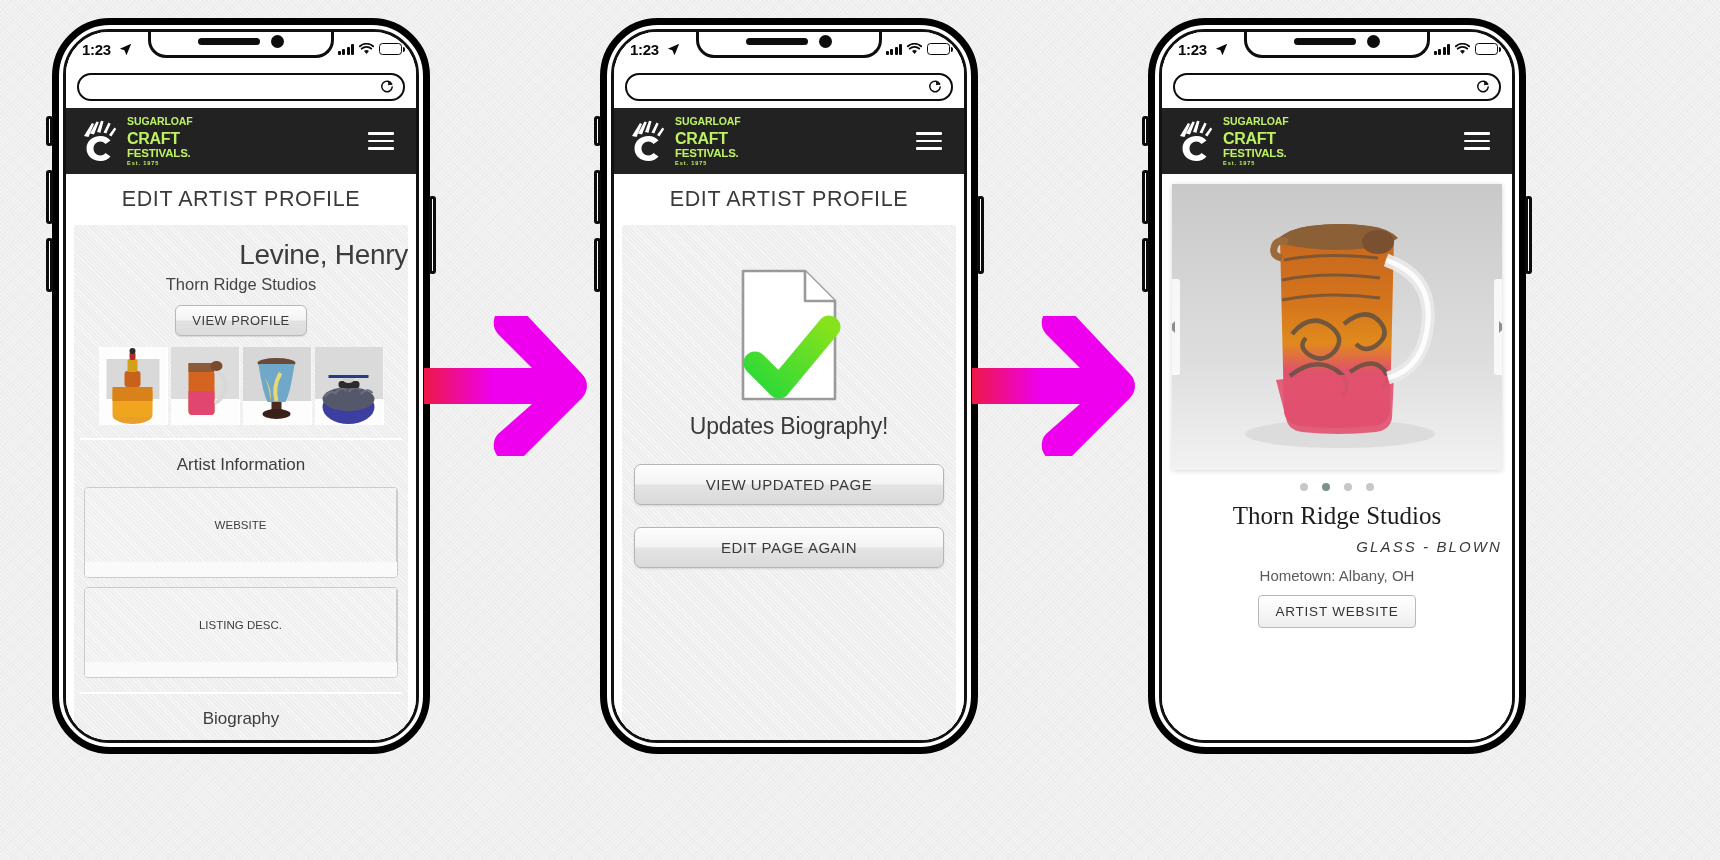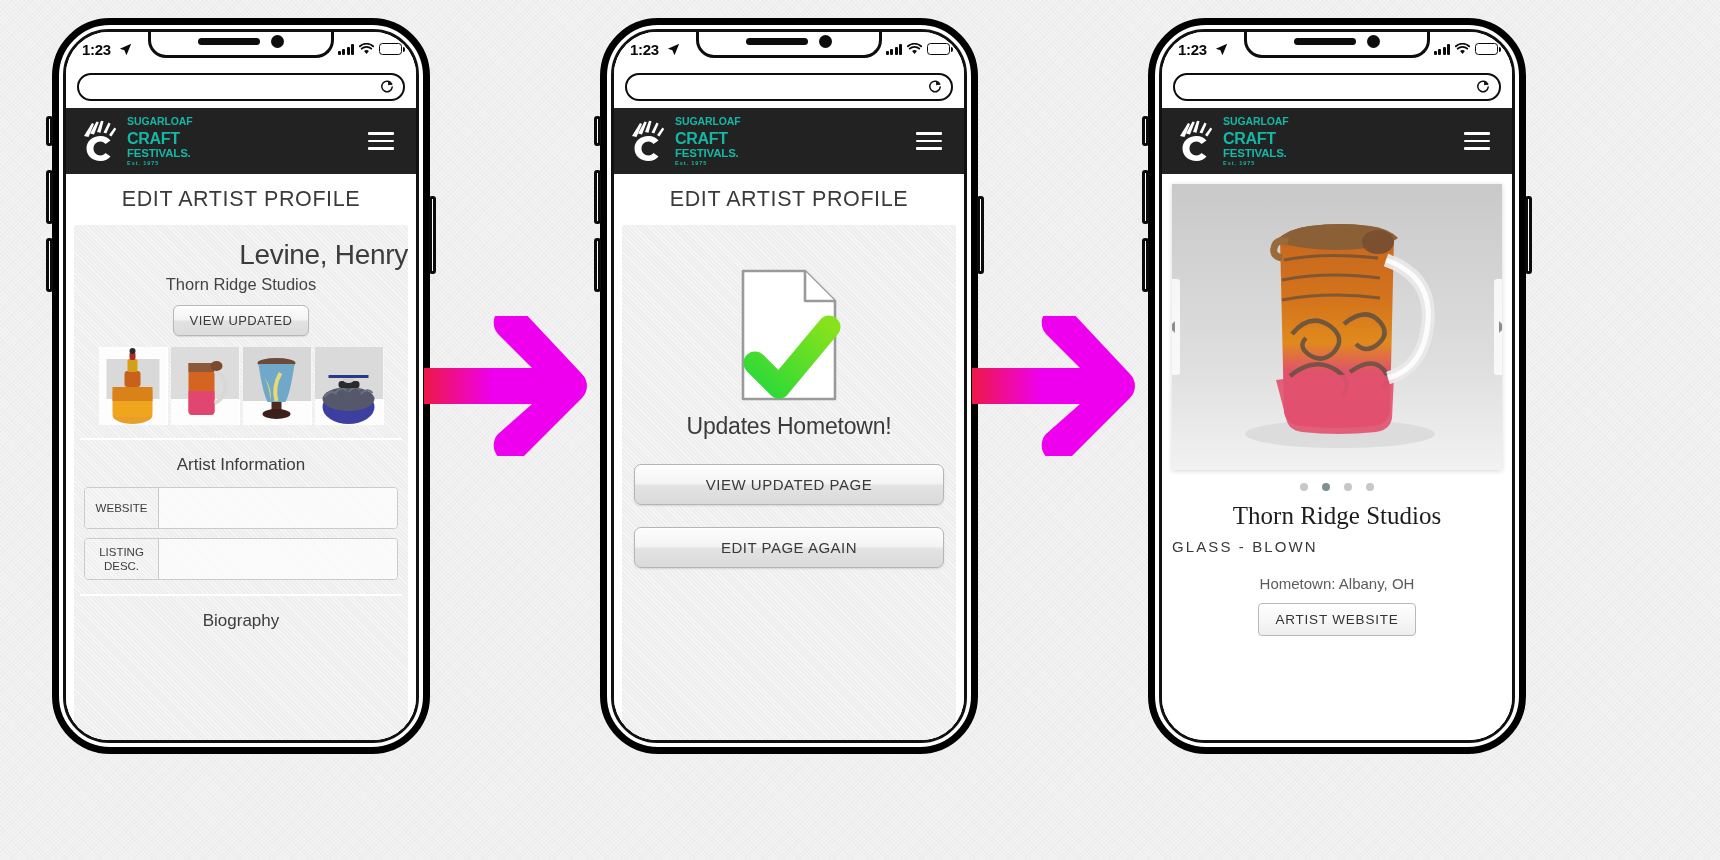--- a/index.html
+++ b/index.html
@@ -172,21 +172,21 @@
   .site-header {
     flex: 0 0 66px;
     background: #222222;
     display: flex;
     align-items: center;
     justify-content: space-between;
     padding: 0 18px 0 14px;
   }
   .brand { display: flex; align-items: center; gap: 7px; }
   .brand-mark { width: 40px; height: 42px; flex: none; }
-  .brand-text { line-height: 1; color: #14b8a6; }
+  .brand-text { line-height: 1; color: #bef264; }
   .bt-1 {
     font-size: 10.5px; font-weight: 800; letter-spacing: -0.1px;
     display: block;
   }
   .bt-2 {
     font-size: 16px; font-weight: 800; letter-spacing: -0.3px;
     display: block; margin-top: 5px;
   }
   .bt-3 {
     font-size: 11.5px; font-weight: 800; letter-spacing: -0.2px;
@@ -291,20 +291,21 @@
   }
 
   .field-row {
     display: flex;
     margin: 0 10px 9px;
     border: 1px solid #cbcbcb;
     border-radius: 4px;
     background: #fafafa;
     overflow: hidden;
     min-height: 42px;
+    flex-direction: column;
   }
   .field-label {
     flex: 0 0 74px;
     display: flex;
     align-items: center;
     justify-content: center;
     text-align: center;
     font-size: 11.5px;
     color: #3d3d3d;
     border-right: 1px solid #cbcbcb;
@@ -398,25 +399,26 @@
   .pp-studio {
     text-align: center;
     font-family: "Liberation Serif", serif;
     font-size: 25px;
     color: #1d1d1d;
     line-height: 1.15;
     font-weight: 400;
     margin-bottom: 7px;
   }
   .pp-medium {
-    text-align: left;
+    text-align: right;
     font-size: 15px;
     color: #3a3a3a;
     letter-spacing: 2.1px;
-    margin-bottom: 20px;
+    margin-bottom: 12px;
+    font-style: italic;
   }
   .pp-hometown {
     text-align: center;
     font-family: Liberation Sans, sans-serif;
     font-size: 15px;
     color: #5b5b5b;
     margin-bottom: 11px;
   }
   .pp-btn {
     display: block;
@@ -513,21 +515,21 @@
               <i></i>
               <i></i>
             </div>
         </div>
 
         <div class="page">
           <div class="page-title">EDIT ARTIST PROFILE</div>
           <div class="panel">
             <div class="artist-name">Levine, Henry</div>
             <div class="studio-name">Thorn Ridge Studios</div>
-            <button class="btn3d">VIEW UPDATED</button>
+            <button class="btn3d">VIEW PROFILE</button>
 
             <div class="thumbs">
               <div class="thumb">
                 <svg class="obj" width="69" height="78" viewBox="0 0 69 78">
                     <rect width="69" height="78" fill="#fdfdfd"></rect>
                     <rect x="8" y="12" width="53" height="40" fill="#d9d9d9"></rect>
                     <ellipse cx="34" cy="68" rx="20" ry="9" fill="#e8a02a"></ellipse>
                     <rect x="14" y="40" width="40" height="30" rx="5" fill="#f0a51f"></rect>
                     <rect x="14" y="40" width="40" height="14" fill="#d9821a"></rect>
                     <rect x="26" y="24" width="16" height="16" rx="3" fill="#c8621a"></rect>
@@ -684,21 +686,21 @@
                 <defs>
                   <linearGradient id="chk" x1="0" y1="1" x2="1" y2="0">
                     <stop offset="0%" stop-color="#2BD938"></stop>
                     <stop offset="100%" stop-color="#86E21C"></stop>
                   </linearGradient>
                 </defs>
                 <path d="M14 6 h62 l30 30 v98 h-92 Z" fill="#ffffff" stroke="#9a9a9a" stroke-width="2.6" stroke-linejoin="round"></path>
                 <path d="M76 6 v30 h30" fill="#ffffff" stroke="#9a9a9a" stroke-width="2.6" stroke-linejoin="round"></path>
                 <path d="M26 98 L50 122 L100 62" stroke="url(#chk)" stroke-width="23" fill="none" stroke-linecap="round" stroke-linejoin="round"></path>
               </svg>
-              <div class="success-msg">Updates Hometown!</div>
+              <div class="success-msg">Updates Biography!</div>
               <button class="big-btn">VIEW UPDATED PAGE</button>
               <button class="big-btn">EDIT PAGE AGAIN</button>
             </div>
           </div>
         </div>
 
       </div>
     </div>
   </div>
 

